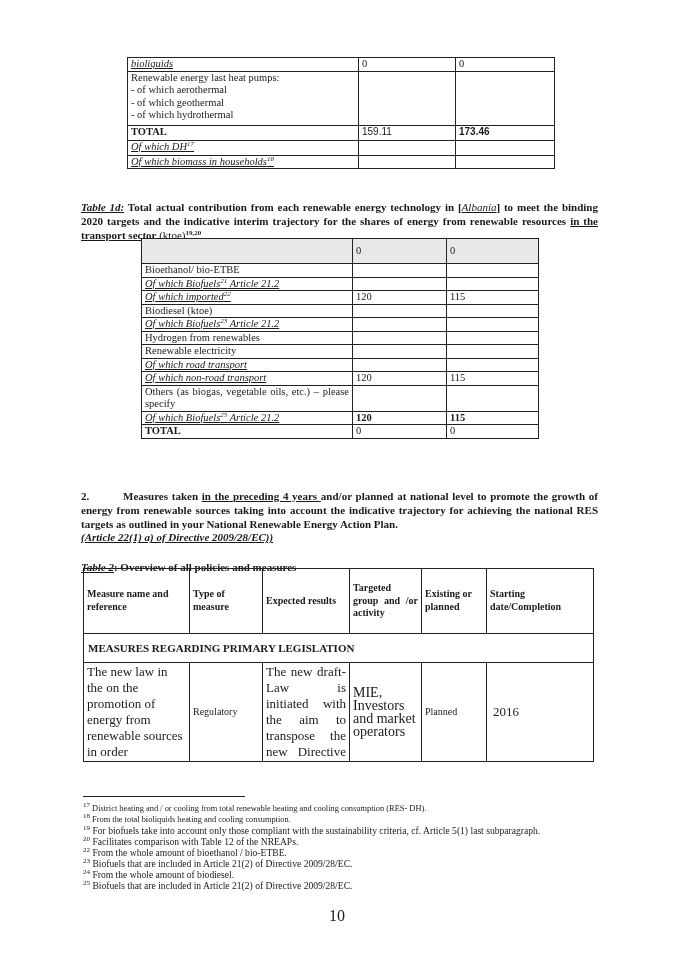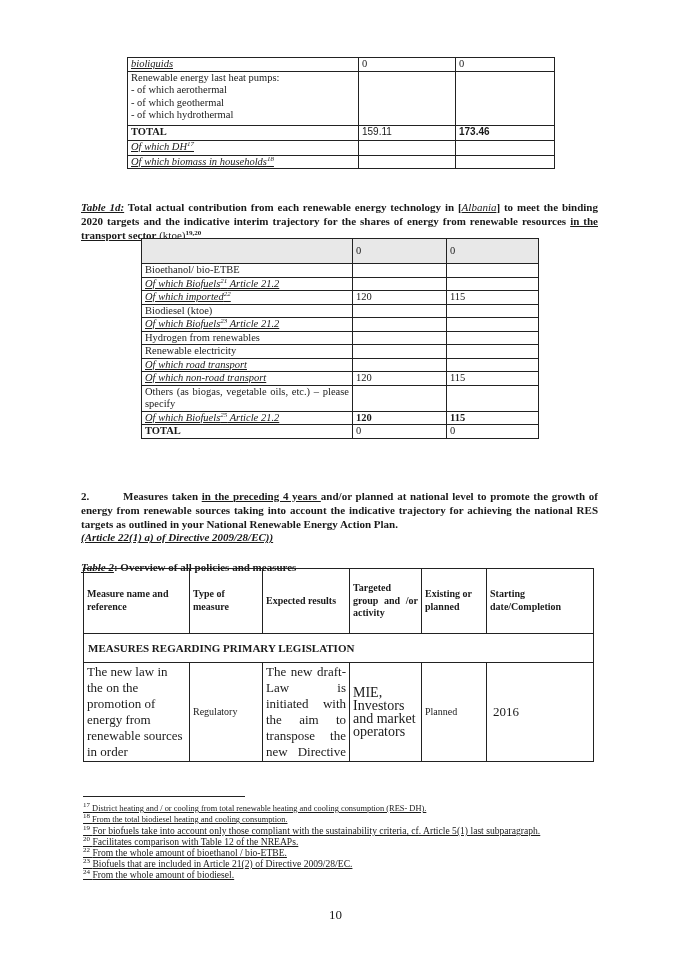--- a/index.html
+++ b/index.html
@@ -17,21 +17,21 @@
   sup { font-size:7px; line-height:0; vertical-align:4px; }
   .para { font-size:11px; line-height:13.8px; text-align:justify; }
   .para u { text-decoration:underline; }
   .t2 td { font-size:10px; line-height:12.8px; }
   .t2 .hdr td { vertical-align:middle; font-weight:bold; height:64px; }
   .t2 .sec td { font-weight:bold; font-size:11px; vertical-align:middle; height:28px; padding-left:4px; }
   .t2 .data td { vertical-align:middle; height:98px; }
   .t2 .big { font-size:13px; line-height:16px; }
   .t2 .just { text-align:justify; text-align-last:justify; }
   .t2 .small { font-size:14px; line-height:13px;margin-left:20px; }
-  .fn { font-size:8.4px; line-height:11px;text-decoration:underline; }
+  .fn { font-size:8.4px; line-height:11px; }
   .fn .lg { font-size:9.6px; }
   .fn div { white-space:nowrap; }
 </style>
 </head>
 <body>
 
 <table class="t1" style="left:127px; top:57px; width:427px;">
   <colgroup>
       <col style="width:231px">
       <col style="width:97px">
@@ -188,21 +188,22 @@
     <td>Planned</td>
     <td class="big" style="padding-left:6px">2016</td>
   </tr>
 </tbody>
   </table>
 
 <div class="abs" style="left:83px; top:776px; width:162px; border-top:1px solid #222;"></div>
 
 <div class="abs fn" style="left:83px; top:783px; width:520px;">
   <div><sup>17</sup> <span>District heating and / or cooling from total renewable heating and cooling consumption (RES- DH).</span></div>
-  <div><sup>18</sup> <span>From the total biodiesel heating and cooling consumption.</span></div>
+  <div><sup>18</sup> <span>From the total bioliquids heating and cooling consumption.</span></div>
   <div class="lg"><sup>19</sup> <span>For biofuels take into account only those compliant with the sustainability criteria, cf. Article 5(1) last subparagraph.</span></div>
   <div class="lg"><sup>20</sup> <span>Facilitates comparison with Table 12 of the NREAPs.</span></div>
   <div class="lg"><sup>22</sup> <span>From the whole amount of bioethanol / bio-ETBE.</span></div>
   <div class="lg"><sup>23</sup> <span>Biofuels that are included in Article 21(2) of Directive 2009/28/EC.</span></div>
   <div class="lg"><sup>24</sup> <span>From the whole amount of biodiesel.</span></div>
-</div>
-
-<div class="abs" style="left:329px; top:887px; font-size:13px;">10</div>
+  <div class="lg"><sup>25</sup> <span>Biofuels that are included in Article 21(2) of Directive 2009/28/EC.</span></div>
+</div>
+
+<div class="abs" style="left:329px; top:887px; font-size:16px;">10</div>
 
 </body></html>

